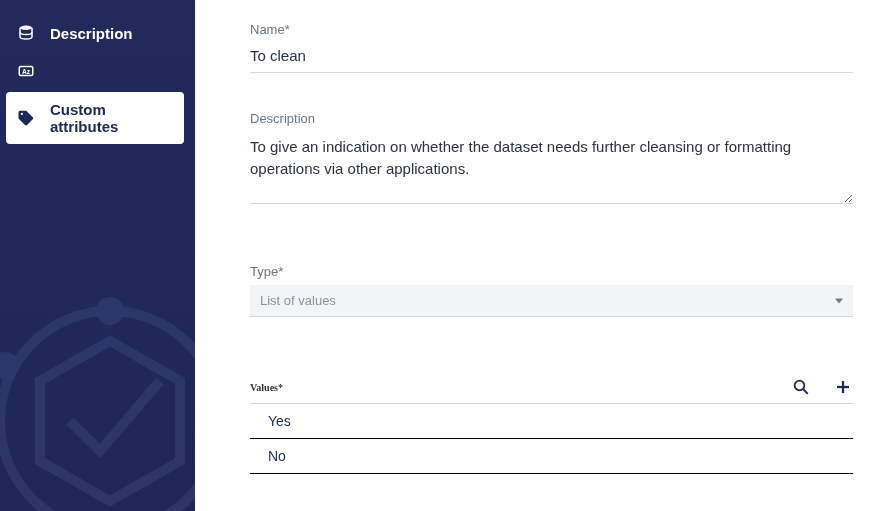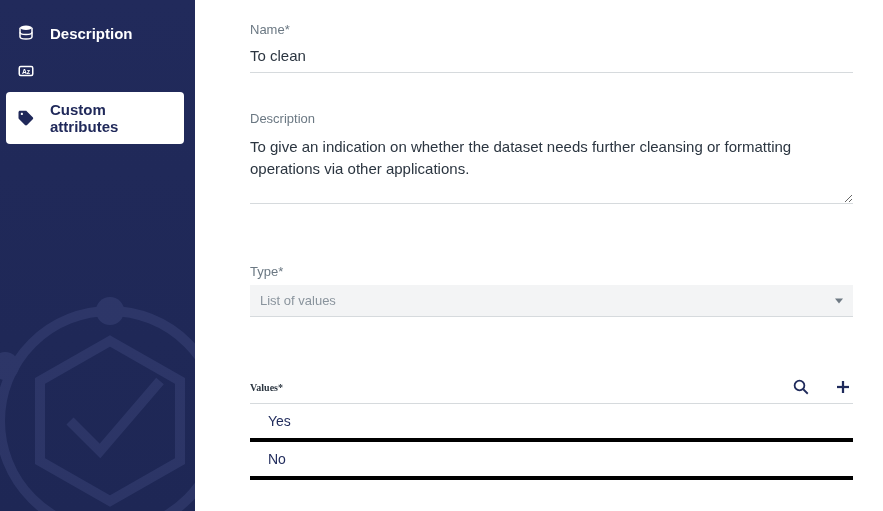--- a/index.html
+++ b/index.html
@@ -118,21 +118,21 @@
     font-size: 10px;
     font-weight: 700;
     color: #2b3540;
     flex: 1;
     font-family: Liberation Serif, serif;
   }
   .values-actions { display:flex; gap: 22px; align-items:center; }
   .icon-btn { width: 20px; height: 20px; display:flex; align-items:center; justify-content:center; cursor:pointer; color:#1f2a5b; }
   .value-row {
     padding: 9px 0 9px 18px;
-    border-bottom: 4px solid #000000;
+    border-bottom: 1px solid #000000;
     font-size: 14px;
     color: #1f2a5b;
     cursor: pointer;
   }
 </style>
 </head>
 <body>
 
 <nav class="sidebar">
 

